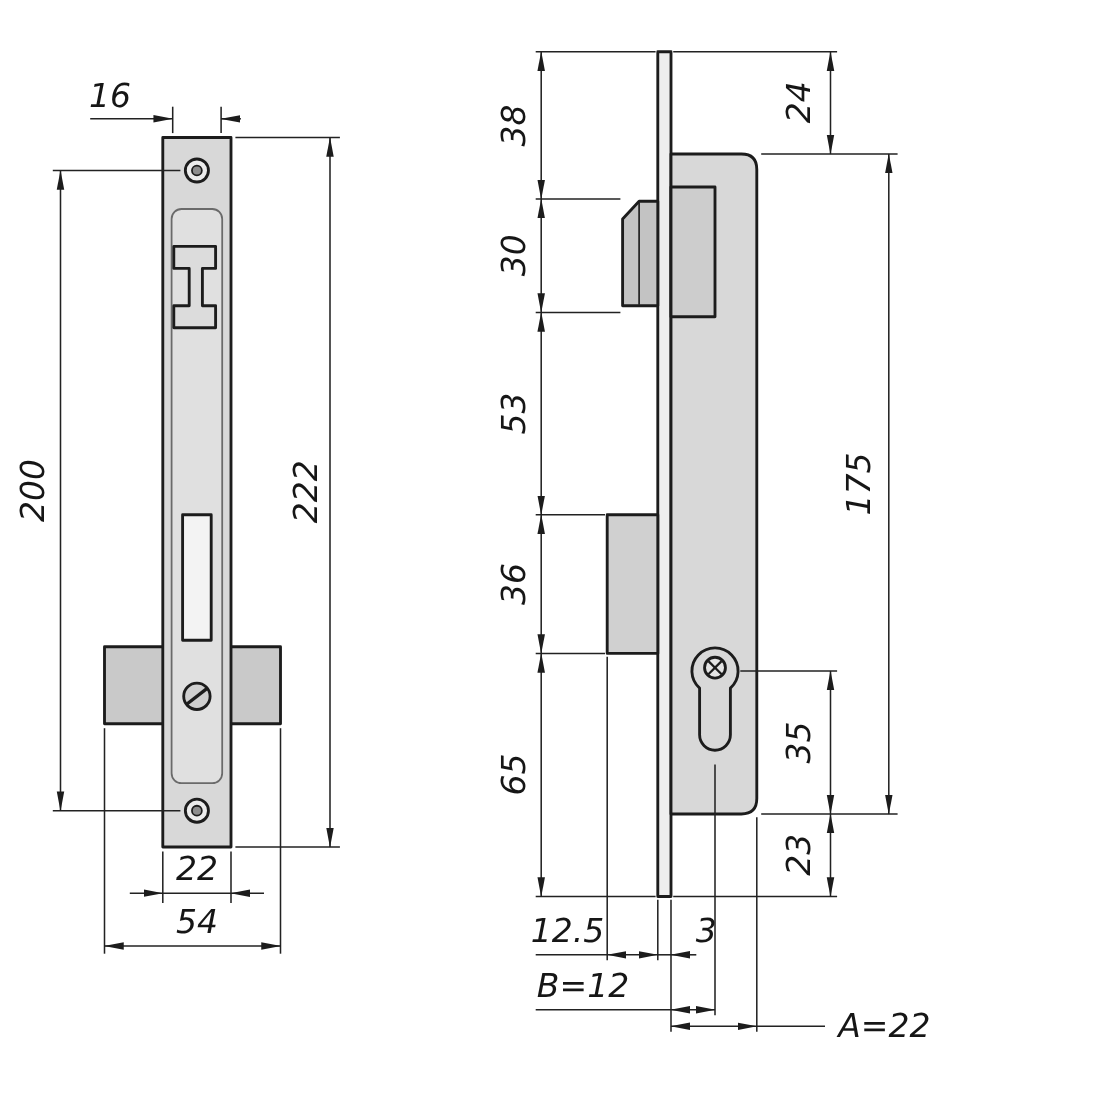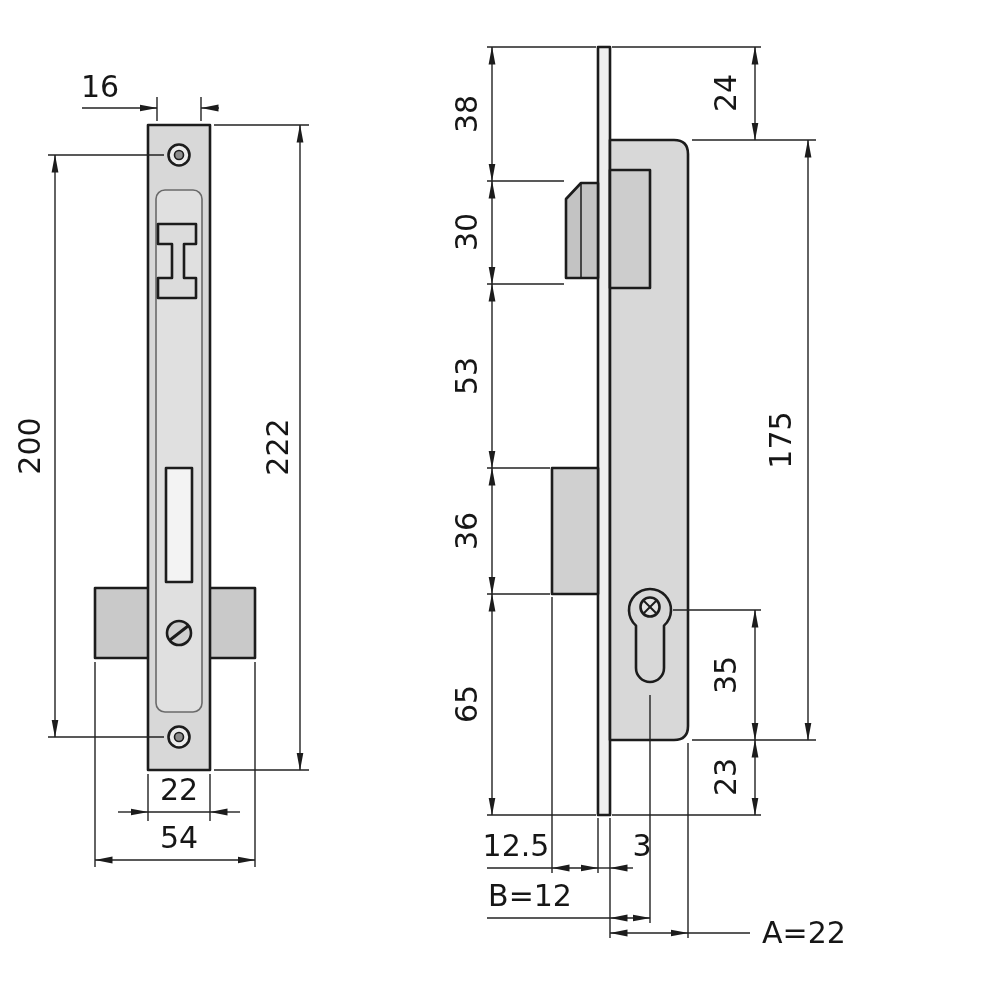--- a/index.html
+++ b/index.html
@@ -1,16 +1,16 @@
 <!DOCTYPE html>
 <html><head>
 <meta charset="utf-8">
 <style>
   html,body{margin:0;padding:0;background:#ffffff;}
-  .stage{width:1000px;height:1000px;position:relative;background:#ffffff;overflow:hidden;}
+  .stage{width:1000px;height:1000px;position:relative;background:#ffffff;overflow:hidden;font-style:italic;}
   .dimtext{font-family:"DejaVu Sans","Liberation Sans",sans-serif;font-size:30px;fill:#161616;}
   .ext{stroke:#222222;stroke-width:1.4;fill:none;}
   .dim{stroke:#222222;stroke-width:1.4;fill:none;}
   .edge{stroke:#1c1c1c;stroke-width:2.6;stroke-linejoin:round;}
 </style>
 </head>
 <body>
 
 <div class="stage">
 <svg width="1000" height="1000" viewBox="0 0 1000 1000">

